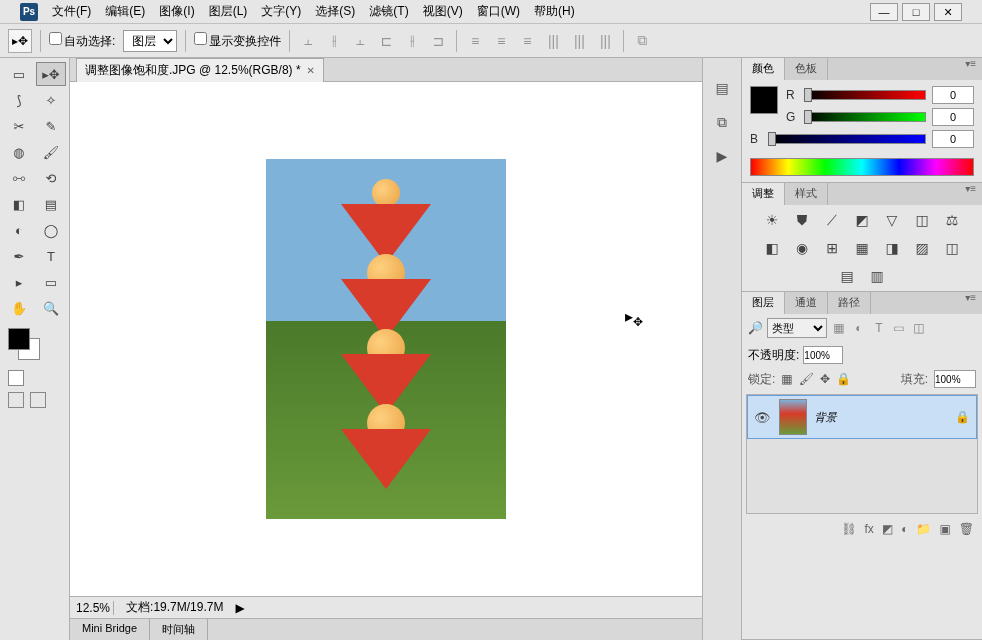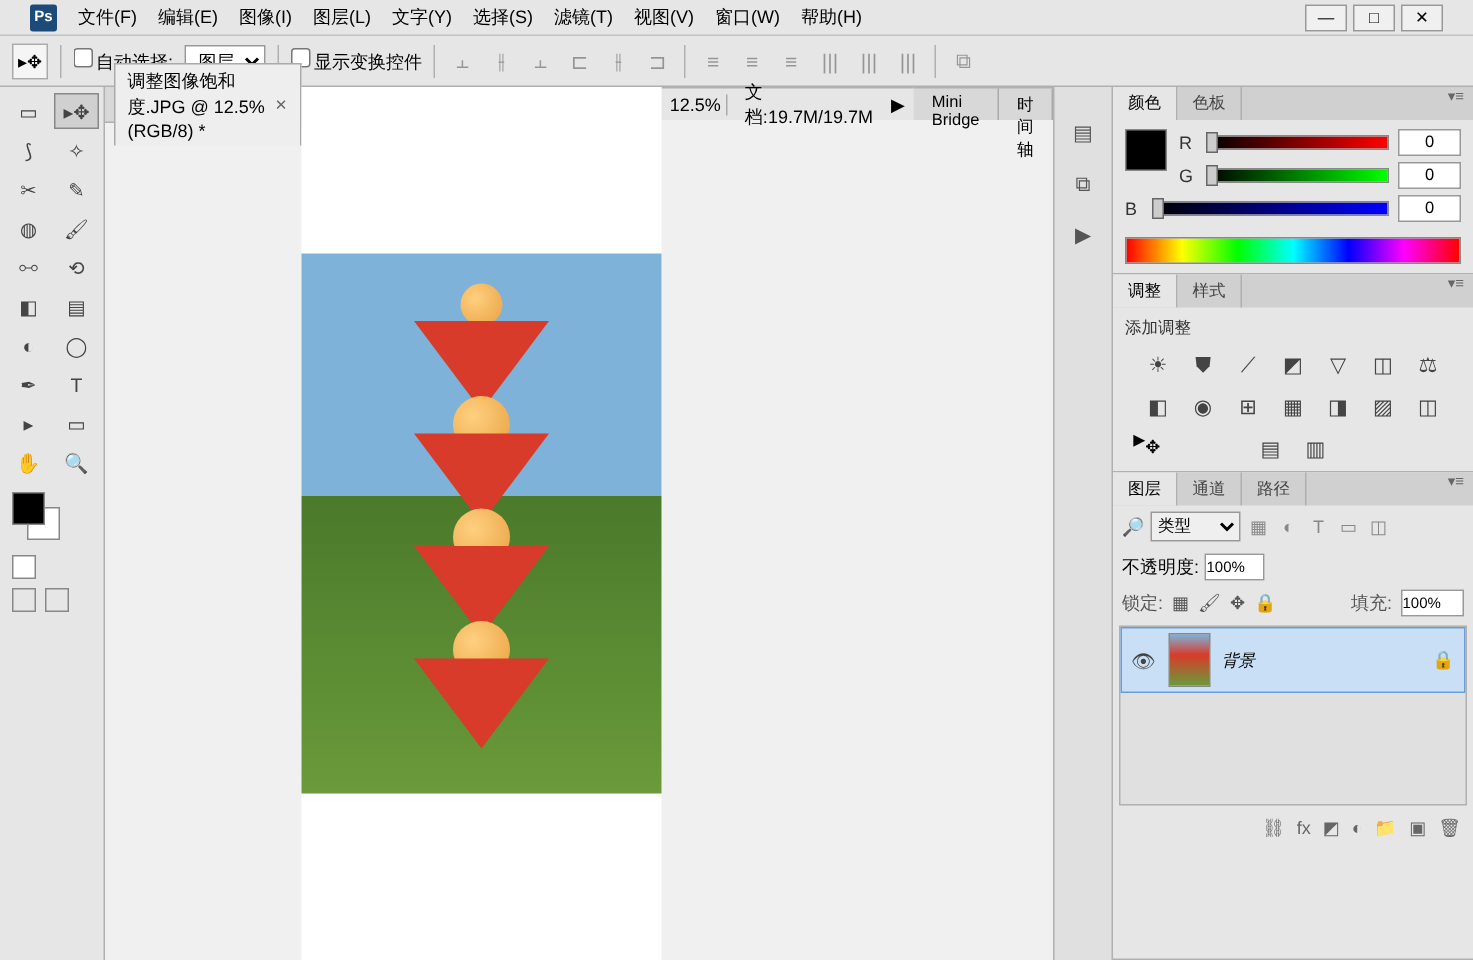--- a/index.html
+++ b/index.html
@@ -25,21 +25,21 @@
 .toolbox { width: 70px; background: #e6e6e6; border-right: 1px solid #b0b0b0; padding: 4px; }
 .toolbox .tools-grid { display: grid; grid-template-columns: 1fr 1fr; gap: 2px; }
 .toolbox .tool { width: 30px; height: 24px; display: flex; align-items: center; justify-content: center; cursor: pointer; font-size: 13px; color: #444; }
 .toolbox .tool.active { background: #d0d0d0; border: 1px solid #888; }
 .toolbox .swatches { margin-top: 8px; position: relative; height: 36px; }
 .toolbox .fg { position: absolute; width: 22px; height: 22px; background: #000; border: 1px solid #888; top: 0; left: 4px; z-index: 2; }
 .toolbox .bg { position: absolute; width: 22px; height: 22px; background: #fff; border: 1px solid #888; top: 10px; left: 14px; }
 .toolbox .mode-row { display: flex; gap: 6px; margin-top: 6px; padding-left: 4px; }
 .toolbox .mode-row span { width: 16px; height: 16px; border: 1px solid #888; }
 
-.doc-area { flex: 1; background: #f0f0f0; display: flex; flex-direction: row; }
+.doc-area { flex: 1; background: #f0f0f0; display: flex; flex-direction: column; }
 .doc-tabs { height: 24px; background: #d8d8d8; display: flex; align-items: center; padding-left: 6px; border-bottom: 1px solid #b0b0b0; }
 .doc-tab { background: #eee; border: 1px solid #aaa; border-bottom: none; padding: 3px 8px; font-size: 11px; display: flex; align-items: center; gap: 6px; }
 .doc-tab .close { font-size: 10px; color: #666; }
 .canvas-wrap { flex: 1; background: #fff; display: flex; align-items: center; justify-content: center; position: relative; }
 .canvas-image { width: 240px; height: 360px; background: linear-gradient(#7eb2d9 0%, #7eb2d9 45%, #4a7a2a 45%, #6a9a3a 100%); position: relative; overflow: hidden; }
 .sculpture-tri { position: absolute; left: 50%; transform: translateX(-50%); width: 0; height: 0; border-left: 45px solid transparent; border-right: 45px solid transparent; border-top: 60px solid #d83b2a; }
 .sculpture-tri.t1 { top: 45px; }
 .sculpture-tri.t2 { top: 120px; }
 .sculpture-tri.t3 { top: 195px; }
 .sculpture-tri.t4 { top: 270px; }
@@ -263,21 +263,20 @@
       </div>
     </div>
 
     <div class="panel">
       <div class="panel-tabs">
         <div class="panel-tab active">调整</div>
         <div class="panel-tab">样式</div>
         <div class="panel-menu">▾≡</div>
       </div>
       <div class="panel-body">
-        <div class="adjust-title">添加调整</div>
         <div class="adjust-icons">
           <span>☀</span>
           <span>⛊</span>
           <span>⟋</span>
           <span>◩</span>
           <span>▽</span>
           <span>◫</span>
           <span>⚖</span>
           <span>◧</span>
           <span>◉</span>

